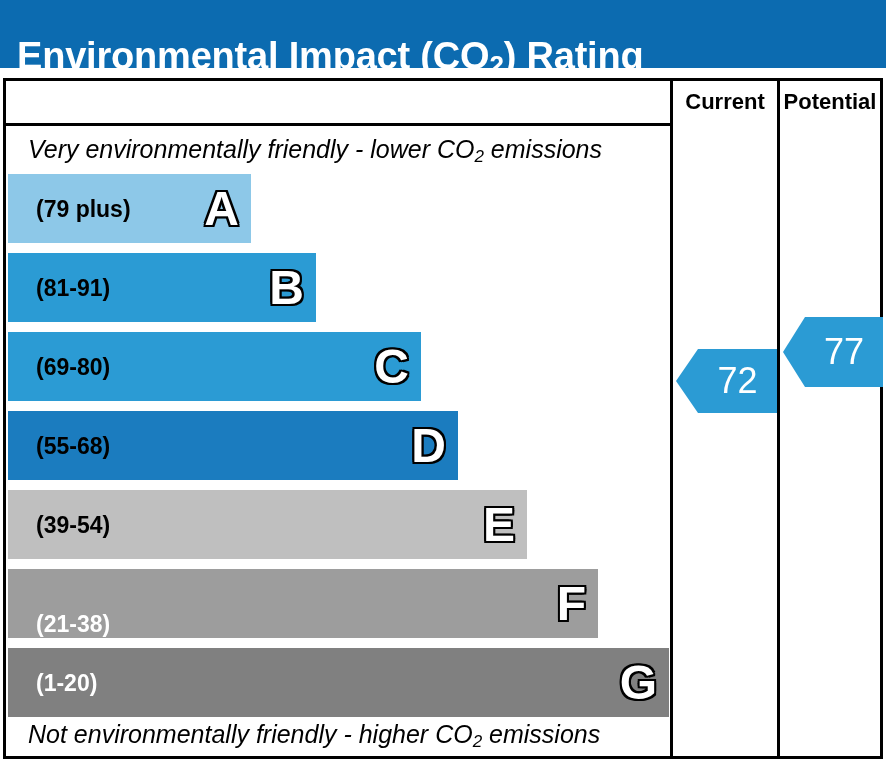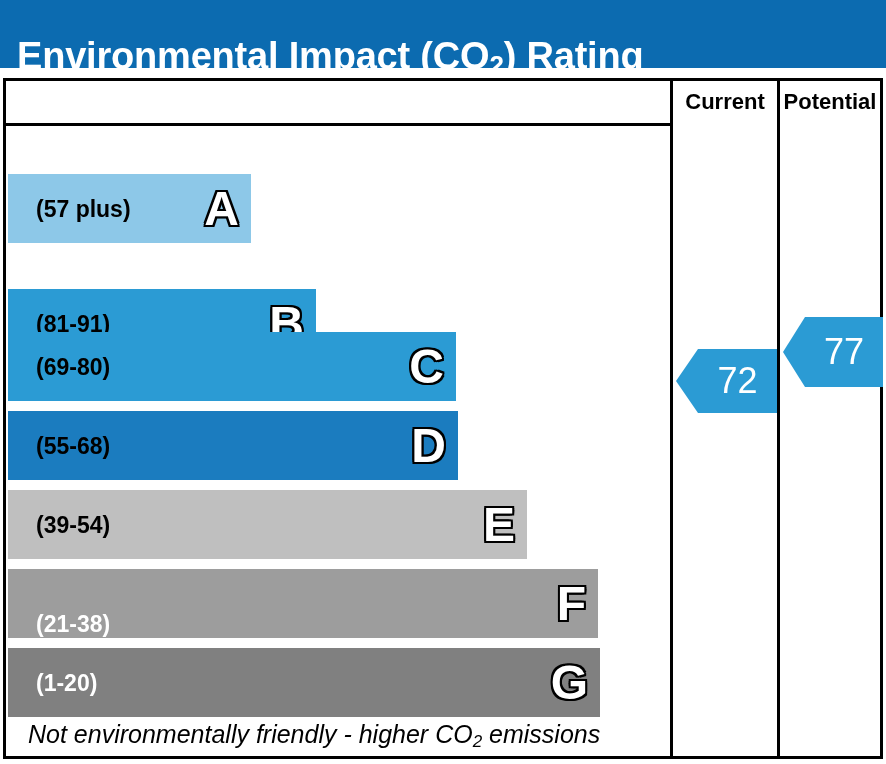--- a/index.html
+++ b/index.html
@@ -184,47 +184,48 @@
 
     <div class="col-sep sep-current"></div>
     <div class="col-sep sep-potential"></div>
     <div class="head-sep-left"></div>
 
     <div class="col-head current">Current</div>
     <div class="col-head potential">Potential</div>
 
     <div class="scale-area">
 
+      <div class="caption top"><span>Very environmentally friendly - lower CO</span><sub>2</sub><span> emissions</span></div>
 
       <div id="bands-host">
           <div class="band" style="top: 48px; width: 243px; background: rgb(141, 200, 232);">
-            <span class="range" style="color: rgb(0, 0, 0);">(57 plus)</span>
+            <span class="range" style="color: rgb(0, 0, 0);">(79 plus)</span>
             <span class="letter">A</span>
           </div>
-          <div class="band" style="top: 127px; width: 308px; background: rgb(43, 155, 212); margin-top: 36px;">
+          <div class="band" style="top: 127px; width: 308px; background: rgb(43, 155, 212);">
             <span class="range" style="color: rgb(0, 0, 0);">(81-91)</span>
             <span class="letter">B</span>
           </div>
-          <div class="band" style="top: 206px; width: 448px; background: rgb(43, 155, 212);">
+          <div class="band" style="top: 206px; width: 413px; background: rgb(43, 155, 212);">
             <span class="range" style="color: rgb(0, 0, 0);">(69-80)</span>
             <span class="letter">C</span>
           </div>
           <div class="band" style="top: 285px; width: 450px; background: rgb(27, 124, 191);">
             <span class="range" style="color: rgb(0, 0, 0);">(55-68)</span>
             <span class="letter">D</span>
           </div>
           <div class="band" style="top: 364px; width: 519px; background: rgb(191, 191, 191);">
             <span class="range" style="color: rgb(0, 0, 0);">(39-54)</span>
             <span class="letter">E</span>
           </div>
           <div class="band" style="top: 443px; width: 590px; background: rgb(157, 157, 157);">
             <span class="range" style="color: rgb(255, 255, 255); margin-top: 20px;">(21-38)</span>
             <span class="letter">F</span>
           </div>
-          <div class="band" style="top: 522px; width: 592px; background: rgb(128, 128, 128);">
+          <div class="band" style="top: 522px; width: 661px; background: rgb(128, 128, 128);">
             <span class="range" style="color: rgb(255, 255, 255);">(1-20)</span>
             <span class="letter">G</span>
           </div>
         </div>
 
       <div class="caption bottom"><span>Not environmentally friendly - higher CO</span><sub>2</sub><span> emissions</span></div>
     </div>
 
     <div id="arrows-host">
         <div class="arrow" style="left: 670px; top: 264px; width: 101px; height: 72px;">

